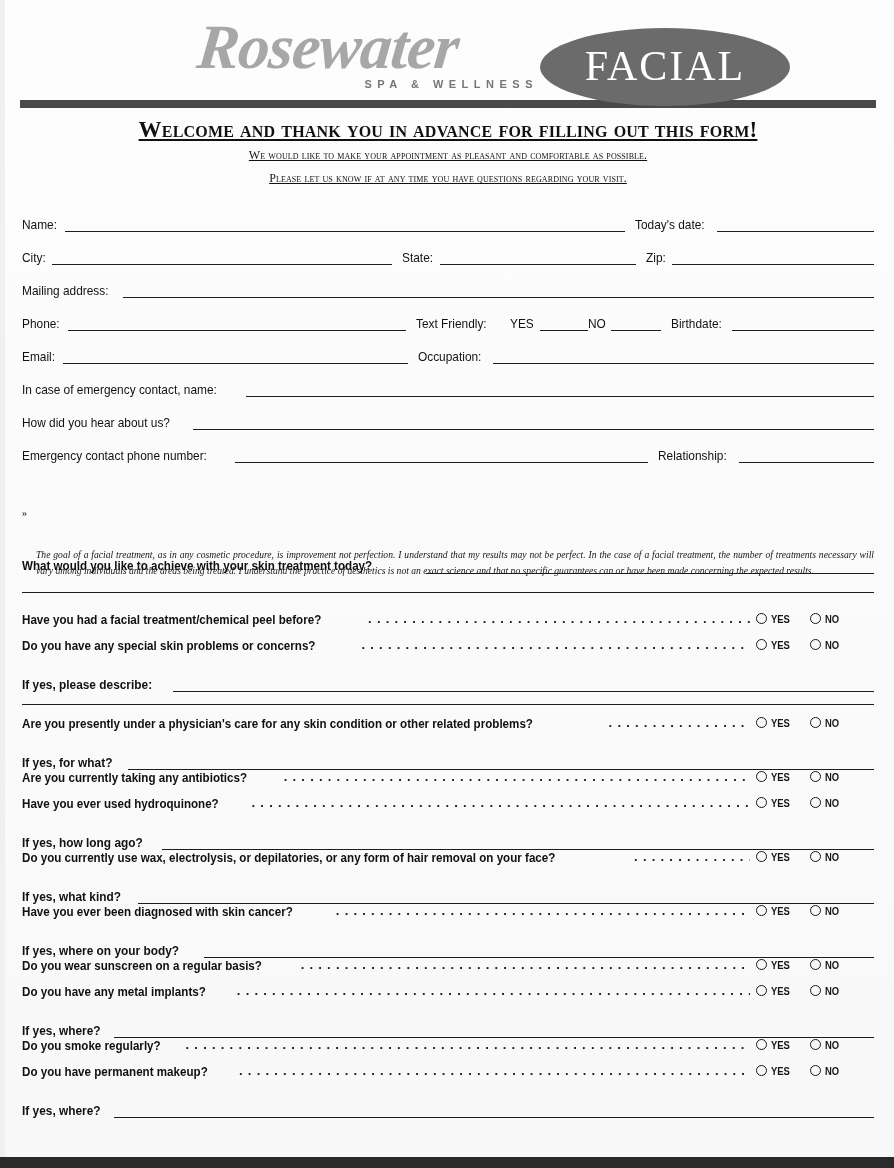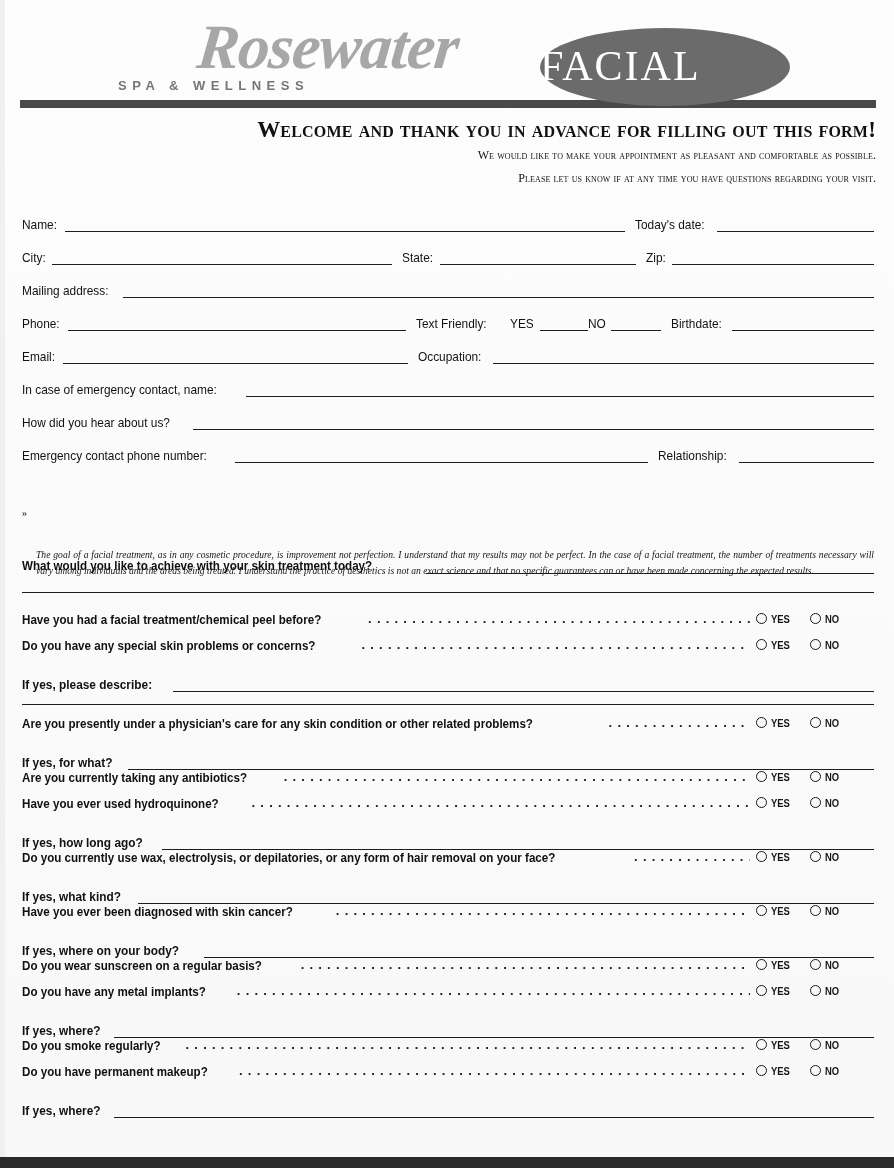--- a/index.html
+++ b/index.html
@@ -36,52 +36,53 @@
     font-style:italic; font-weight:700;
     font-size:63px; line-height:63px;
     color:#a7a7a7;
     letter-spacing:-1px;
     transform: skewX(-6deg);
     text-align:center;
     white-space:nowrap;
   }
   .logo-sub{
     position:absolute; left:118px; top:78px; width:420px;
-    text-align:left;
+    text-align:right;
     font-family:"Liberation Sans", sans-serif;
-    font-size:13px; font-weight:700;
+    font-size:11px; font-weight:700;
     letter-spacing:5.5px;
     color:#767676;
     white-space:nowrap;
   }
   .facial-ellipse{
     position:absolute; left:540px; top:28px;
     width:250px; height:78px;
     border-radius:50%;
     background:#6b6b6b;
-    display:flex; align-items:center; 
+    display:flex; align-items:center; justify-content:center;
     z-index:3;
   }
   .facial-text{
     font-family:"Liberation Serif", serif;
     font-size:42px; color:#ffffff;
     letter-spacing:2px; line-height:42px;
     padding-bottom:3px;
   }
   .header-rule{
     position:absolute; left:20px; top:100px; width:856px; height:8px;
     background:#4a4a4a; z-index:1;
   }
 
   
   .welcome{
     position:absolute; left:20px; top:116px; width:856px;
-    text-align:right;
+    text-align:center;
     font-family:"Liberation Serif", serif;
     color:#111;
+    text-decoration:underline;
   }
   .welcome-title{
     font-size:23px; font-weight:700;
     font-variant:small-caps;
     letter-spacing:0.2px;
     line-height:28px;
     white-space:nowrap;
   }
   .welcome-line{
     font-size:12px; font-variant:small-caps;

